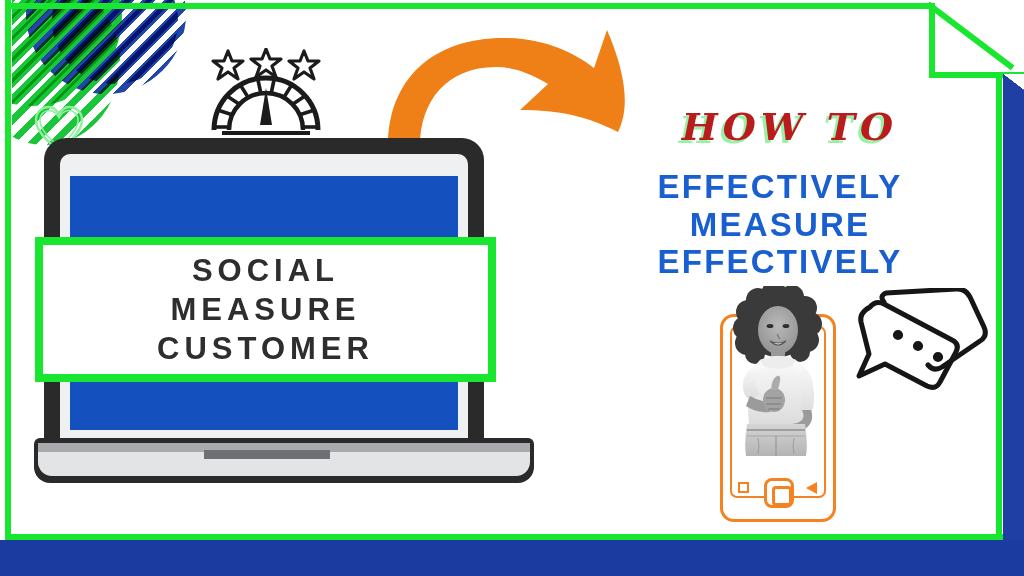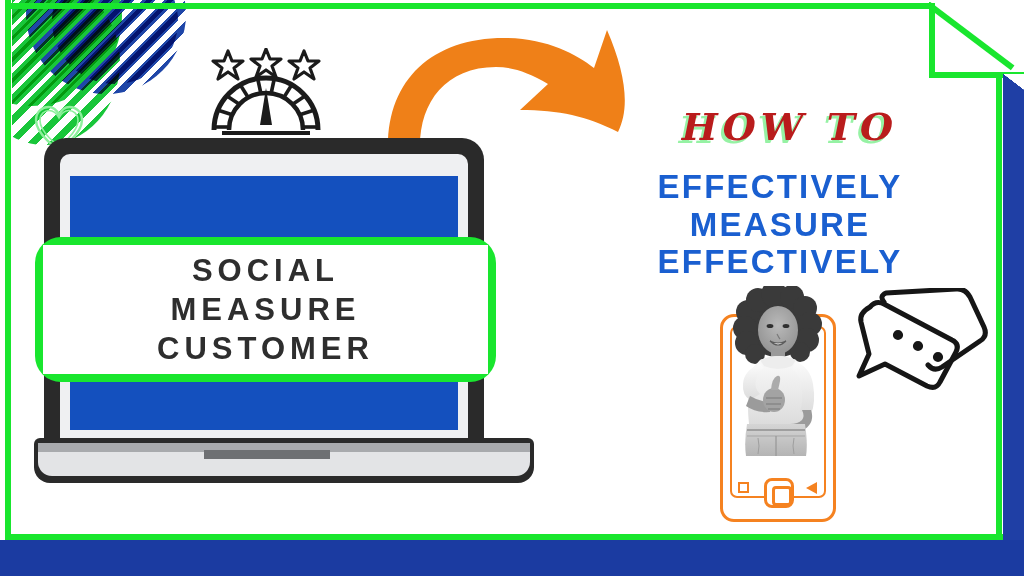--- a/index.html
+++ b/index.html
@@ -163,21 +163,20 @@
   .laptop-hinge {
     position: absolute; left: 170px; top: 312px; width: 126px; height: 9px;
     background: #6e7073;
   }
 
   
   .banner {
     position: absolute; left: 35px; top: 237px; width: 461px; height: 145px;
     background: #19e62e;
     padding: 8px;
-    border-radius: 26px;
   }
   .banner-inner {
     width: 100%; height: 100%;
     background: #ffffff;
     display: flex; flex-direction: column;
     align-items: center; justify-content: center;
   }
   .banner-line {
     font-family: "Liberation Sans", sans-serif;
     font-weight: bold;

